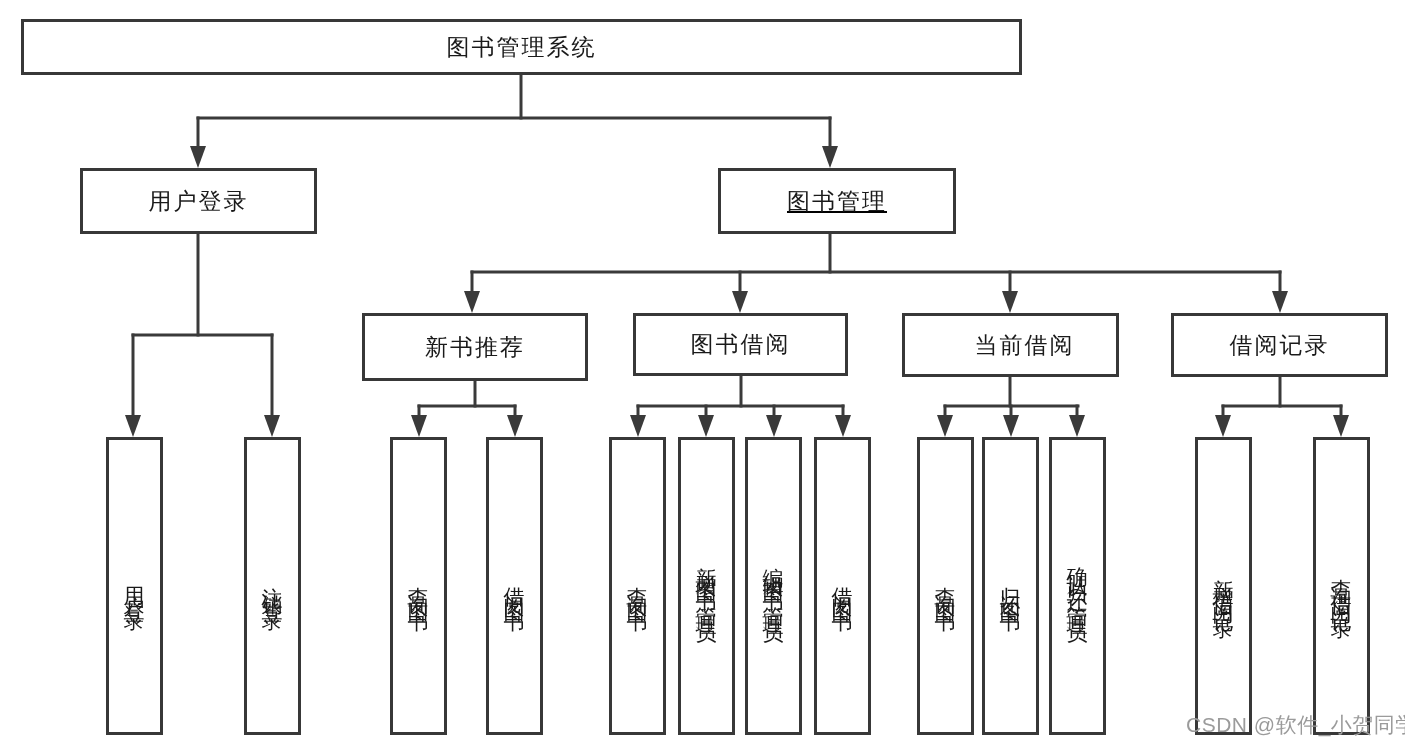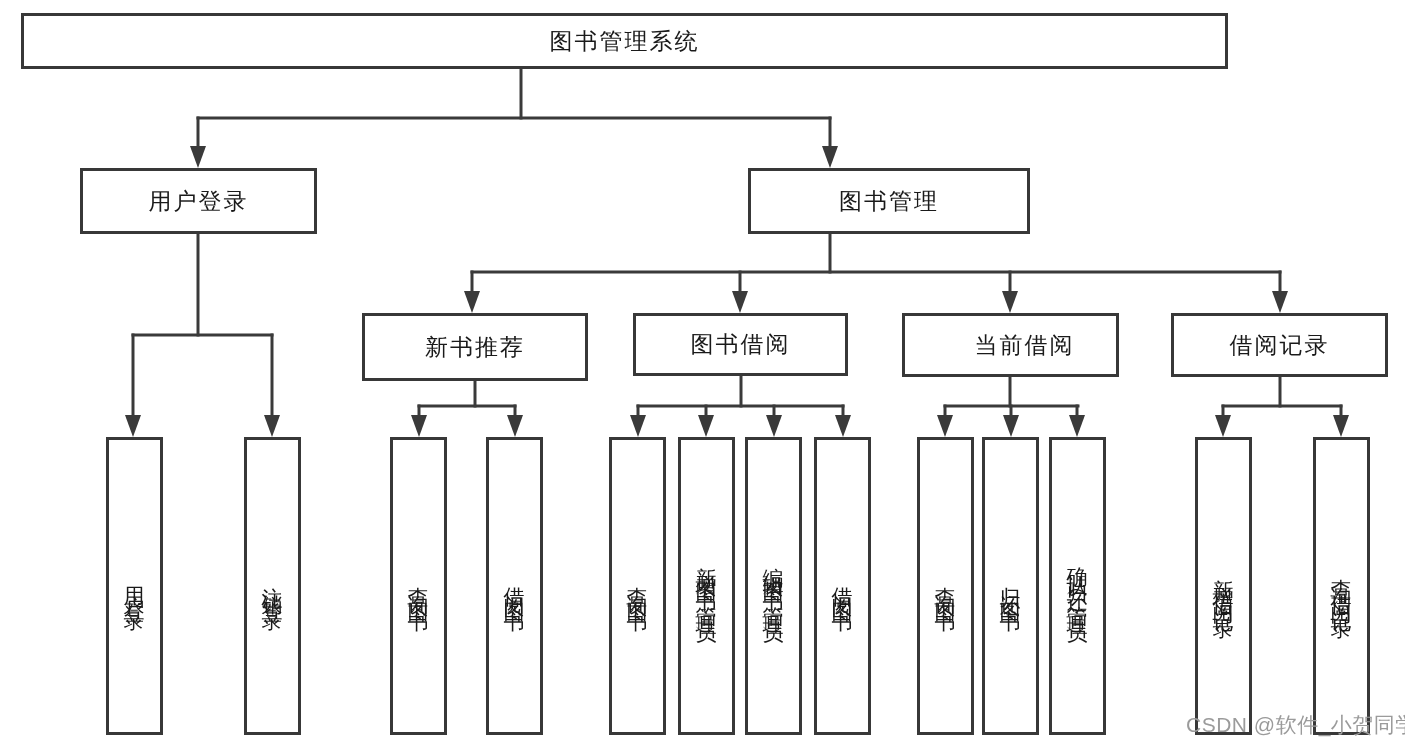--- a/index.html
+++ b/index.html
@@ -90,28 +90,28 @@
 
       <path d="M1280 377 V406" fill="none"></path>
       <path d="M1223 406 H1341" fill="none"></path>
       <path d="M1223 406 V417" fill="none"></path>
       <path d="M1341 406 V417" fill="none"></path>
       <polygon points="1215,415 1231,415 1223,437" stroke="none"></polygon>
       <polygon points="1333,415 1349,415 1341,437" stroke="none"></polygon>
     </g>
   </svg>
 
-  <div class="hbox" style="left:21px;top:13px;width:1207px;height:56px;">
+  <div class="hbox" style="left:21px;top:19px;width:1001px;height:56px;">
     <span class="hlabel">图书管理系统</span>
   </div>
 
   <div class="hbox" style="left:80px;top:168px;width:237px;height:66px;">
     <span class="hlabel">用户登录</span>
   </div>
-  <div class="hbox" style="left:748px;top:168px;width:282px;height:66px;">
+  <div class="hbox" style="left:718px;top:168px;width:238px;height:66px;text-decoration:underline;">
     <span class="hlabel">图书管理</span>
   </div>
 
   <div class="hbox" style="left:362px;top:313px;width:226px;height:68px;">
     <span class="hlabel">新书推荐</span>
   </div>
   <div class="hbox" style="left:633px;top:313px;width:215px;height:63px;">
     <span class="hlabel">图书借阅</span>
   </div>
   <div class="hbox" style="left:902px;top:313px;width:217px;height:64px;padding-left:28px;">

